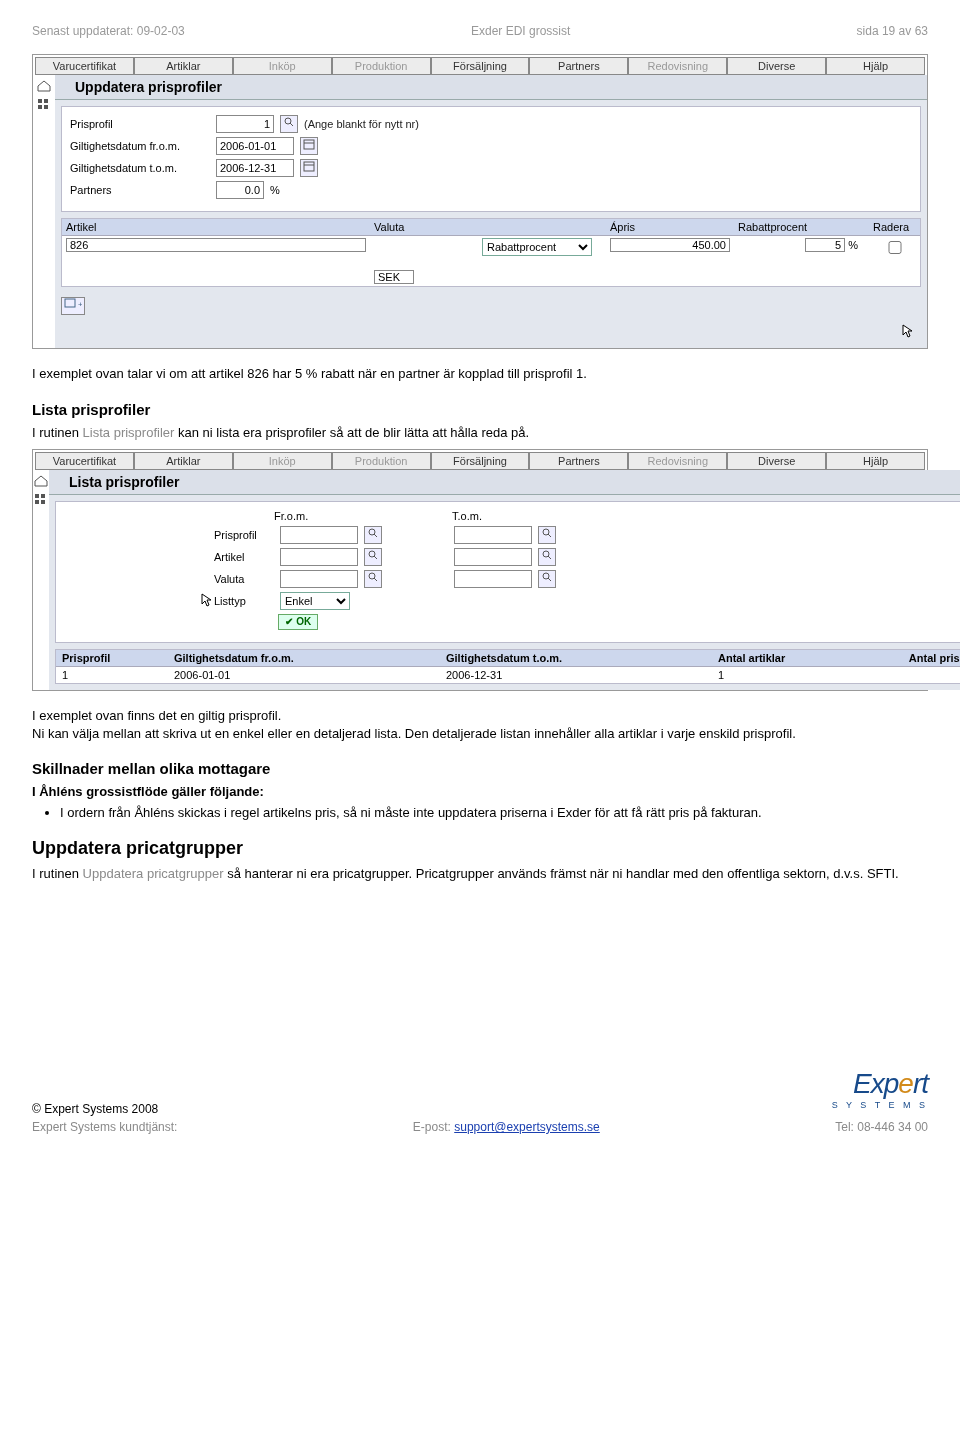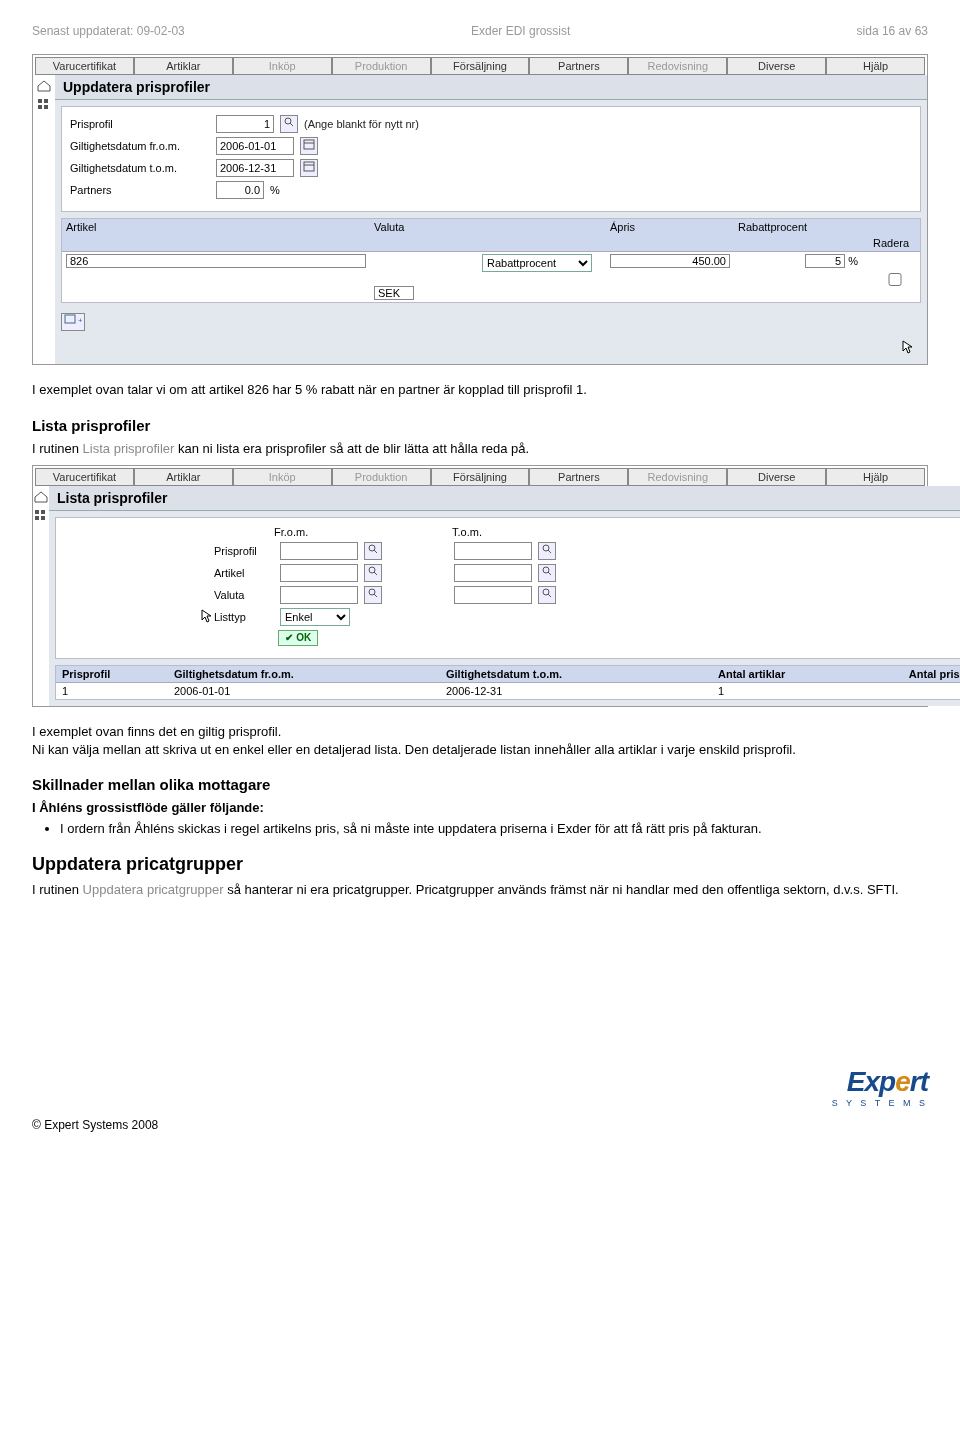--- a/index.html
+++ b/index.html
@@ -60,21 +60,21 @@
     display: inline-block;
   }
   .content-pane {
     flex: 1;
     padding: 0;
     background: #e3e7ee;
   }
   .pane-title {
     font-weight: bold;
     font-size: 14px;
-    padding: 4px 8px;
+    padding: 4px 20px;
     background: #dbe0e9;
     border-bottom: 1px solid #9aa;
     font-family: Verdana, sans-serif;
   }
   .form-block {
     background: #fff;
     margin: 6px;
     padding: 8px;
     border: 1px solid #bbc;
   }
@@ -130,21 +130,21 @@
     border-bottom: 1px solid #aab;
   }
   .dt-cell, .dt-hcell {
     padding: 2px 4px;
   }
   .col-artikel { width: 300px; }
   .col-valuta { width: 100px; }
   .col-type   { width: 120px; }
   .col-apris  { flex: 1; text-align: right; }
   .col-rabatt { width: 120px; text-align: right; }
-  .col-radera { width: 50px; text-align: center; margin-top: 16px; }
+  .col-radera { width: 50px; text-align: center; }
   .dt-row input { width: 100%; box-sizing: border-box; }
   .add-btn {
     margin: 4px 6px 6px 6px;
     display: inline-block;
     border: 1px solid #888;
     background: #eef;
     width: 22px;
     height: 16px;
     font-size: 10px;
     line-height: 14px;
@@ -199,21 +199,21 @@
   }
   .footer a { color: #1a3fb0; text-decoration: underline; }
   .logo {
     position: absolute;
     right: 0;
     bottom: 24px;
     text-align: right;
   }
   .logo-main {
     font-size: 28px;
-    font-weight: bold;
+    font-weight: normal;
     color: #174a8a;
     font-style: italic;
     letter-spacing: -1px;
   }
   .logo-accent { color: #d28a1a; }
   .logo-sub { font-size: 9px; color: #174a8a; letter-spacing: 3px; }
 
   .ok-btn {
     display: inline-block;
     border: 1px solid #6a6;
@@ -225,21 +225,21 @@
     font-weight: bold;
     color: #060;
   }
 </style>
 </head>
 <body>
 
 <div class="header-row">
   <span>Senast uppdaterat: 09-02-03</span>
   <span>Exder EDI grossist</span>
-  <span>sida 16 av 63</span>
+  <span>sida 19 av 63</span>
 </div>
 
 <div class="app-window">
   <div class="nav-tabs">
     <div class="nav-tab">Varucertifikat</div>
     <div class="nav-tab">Artiklar</div>
     <div class="nav-tab dim">Inköp</div>
     <div class="nav-tab dim">Produktion</div>
     <div class="nav-tab">Försäljning</div>
     <div class="nav-tab">Partners</div>
@@ -484,13 +484,20 @@
 </p>
 
 <div class="footer">
   <div class="logo">
     <div class="logo-main">
       <span>Exp</span><span class="logo-accent">e</span><span>rt</span>
     </div>
     <div class="logo-sub">S Y S T E M S</div>
   </div>
   <div class="copy">© Expert Systems 2008</div>
+  <div class="row">
+    <span>Expert Systems kundtjänst:</span>
+    <span>
+      <span>E-post: </span><a href="#">support@expertsystems.se</a>
+    </span>
+    <span>Tel: 08-446 34 00</span>
+  </div>
 </div>
 
 </body></html>

